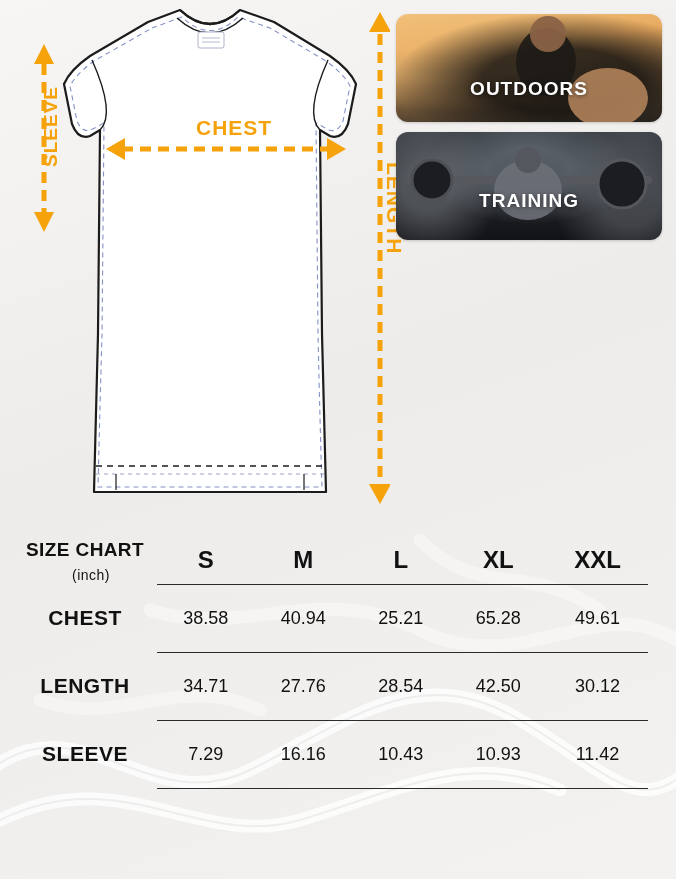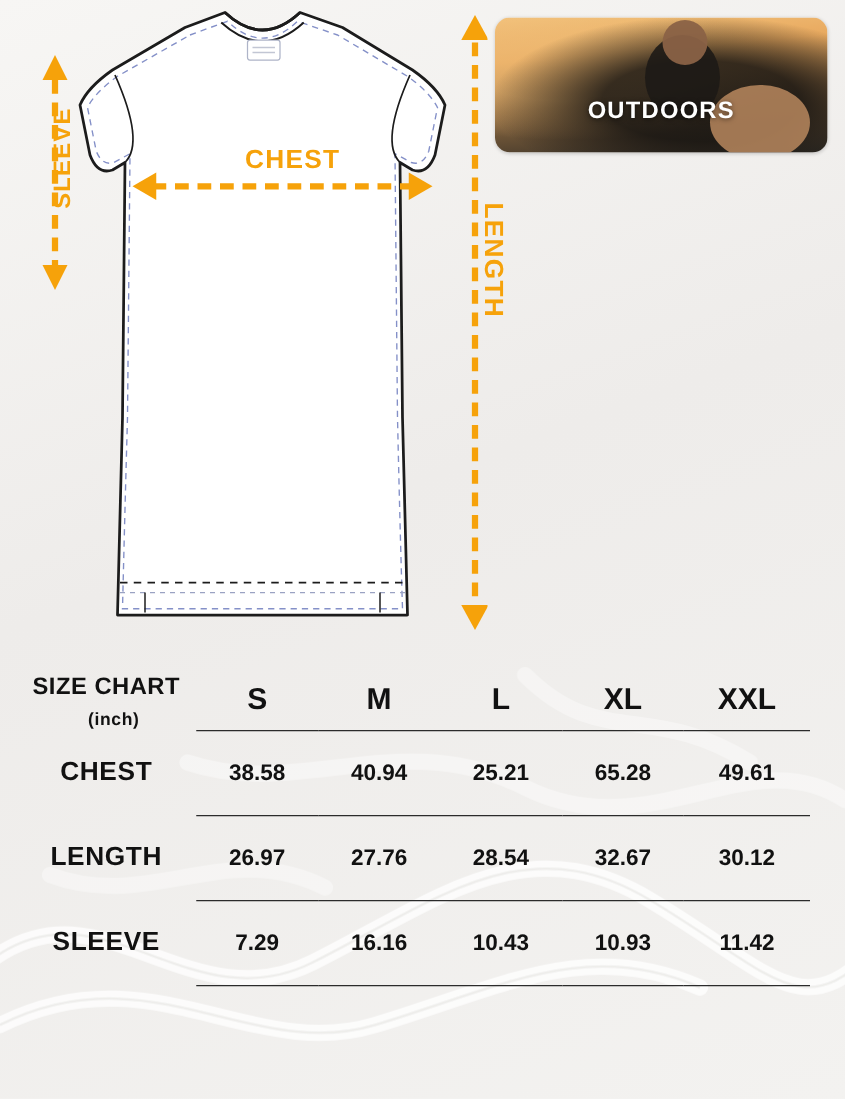--- a/index.html
+++ b/index.html
@@ -160,34 +160,34 @@
     width: 142px;
   }
   .chart-title {
     font-size: 19px;
     font-weight: bold;
     letter-spacing: 0.4px;
     display: block;
   }
   .chart-unit {
     font-size: 14px;
-    font-weight: bold;
+    font-weight: normal;
     display: block;
     margin-top: 6px;
     padding-left: 12px;
   }
   th.colhead {
     font-size: 24px;
     font-weight: bold;
     padding-bottom: 10px;
   }
   tbody tr { height: 68px; }
   tbody td.val {
     font-size: 18px;
-    font-weight: bold;
+    font-weight: normal;
     border-top: 1.6px solid #2b2b2b;
   }
   tbody td.rowhead { border-top: none; }
   tbody tr:last-child td.val { border-bottom: 1.6px solid #2b2b2b; }
   thead th { vertical-align: bottom; }
 </style>
 </head>
 <body>
 
 <div class="page">
@@ -255,20 +255,31 @@
       <div class="card card-2">
         <div class="bg2"></div>
         <svg width="266" height="108" style="position:absolute;inset:0;z-index:2">
           <ellipse cx="150" cy="48" rx="30" ry="34" fill="#1d1a16" opacity="0.9"></ellipse>
           <ellipse cx="152" cy="20" rx="18" ry="18" fill="#8a6246" opacity="0.95"></ellipse>
           <ellipse cx="212" cy="84" rx="40" ry="30" fill="#c28f63" opacity="0.8"></ellipse>
         </svg>
         <div class="card-label">OUTDOORS</div>
       </div>
 
+      <div class="card card-3">
+        <div class="bg3"></div>
+        <svg width="266" height="108" style="position:absolute;inset:0;z-index:2">
+          <rect x="10" y="44" width="246" height="8" rx="4" fill="#55585d" opacity="0.9"></rect>
+          <circle cx="36" cy="48" r="20" fill="#1b1d20" stroke="#4d5055" stroke-width="3"></circle>
+          <circle cx="226" cy="52" r="24" fill="#1b1d20" stroke="#54575c" stroke-width="3"></circle>
+          <ellipse cx="132" cy="58" rx="34" ry="30" fill="#6b6f77" opacity="0.9"></ellipse>
+          <ellipse cx="132" cy="28" rx="13" ry="13" fill="#54585e"></ellipse>
+        </svg>
+        <div class="card-label">TRAINING</div>
+      </div>
 
 
     </div>
   </div>
 
   <div class="chart">
     <svg class="laces" width="676" height="359" viewBox="0 0 676 359">
       <g fill="none" stroke="#ffffff" stroke-width="13" stroke-linecap="round" opacity="0.9">
         <path d="M-10 250 C 80 180, 150 300, 250 250 S 420 140, 520 200 S 640 300, 700 240"></path>
         <path d="M0 300 C 120 240, 200 330, 300 300 S 470 230, 560 270"></path>
@@ -300,24 +311,24 @@
         <tr>
           <td class="rowhead">CHEST</td>
           <td class="val">38.58</td>
           <td class="val">40.94</td>
           <td class="val">25.21</td>
           <td class="val">65.28</td>
           <td class="val">49.61</td>
         </tr>
         <tr>
           <td class="rowhead">LENGTH</td>
-          <td class="val">26.97</td>
+          <td class="val">34.71</td>
           <td class="val">27.76</td>
           <td class="val">28.54</td>
-          <td class="val">32.67</td>
+          <td class="val">42.50</td>
           <td class="val">30.12</td>
         </tr>
         <tr>
           <td class="rowhead">SLEEVE</td>
           <td class="val">7.29</td>
           <td class="val">16.16</td>
           <td class="val">10.43</td>
           <td class="val">10.93</td>
           <td class="val">11.42</td>
         </tr>

